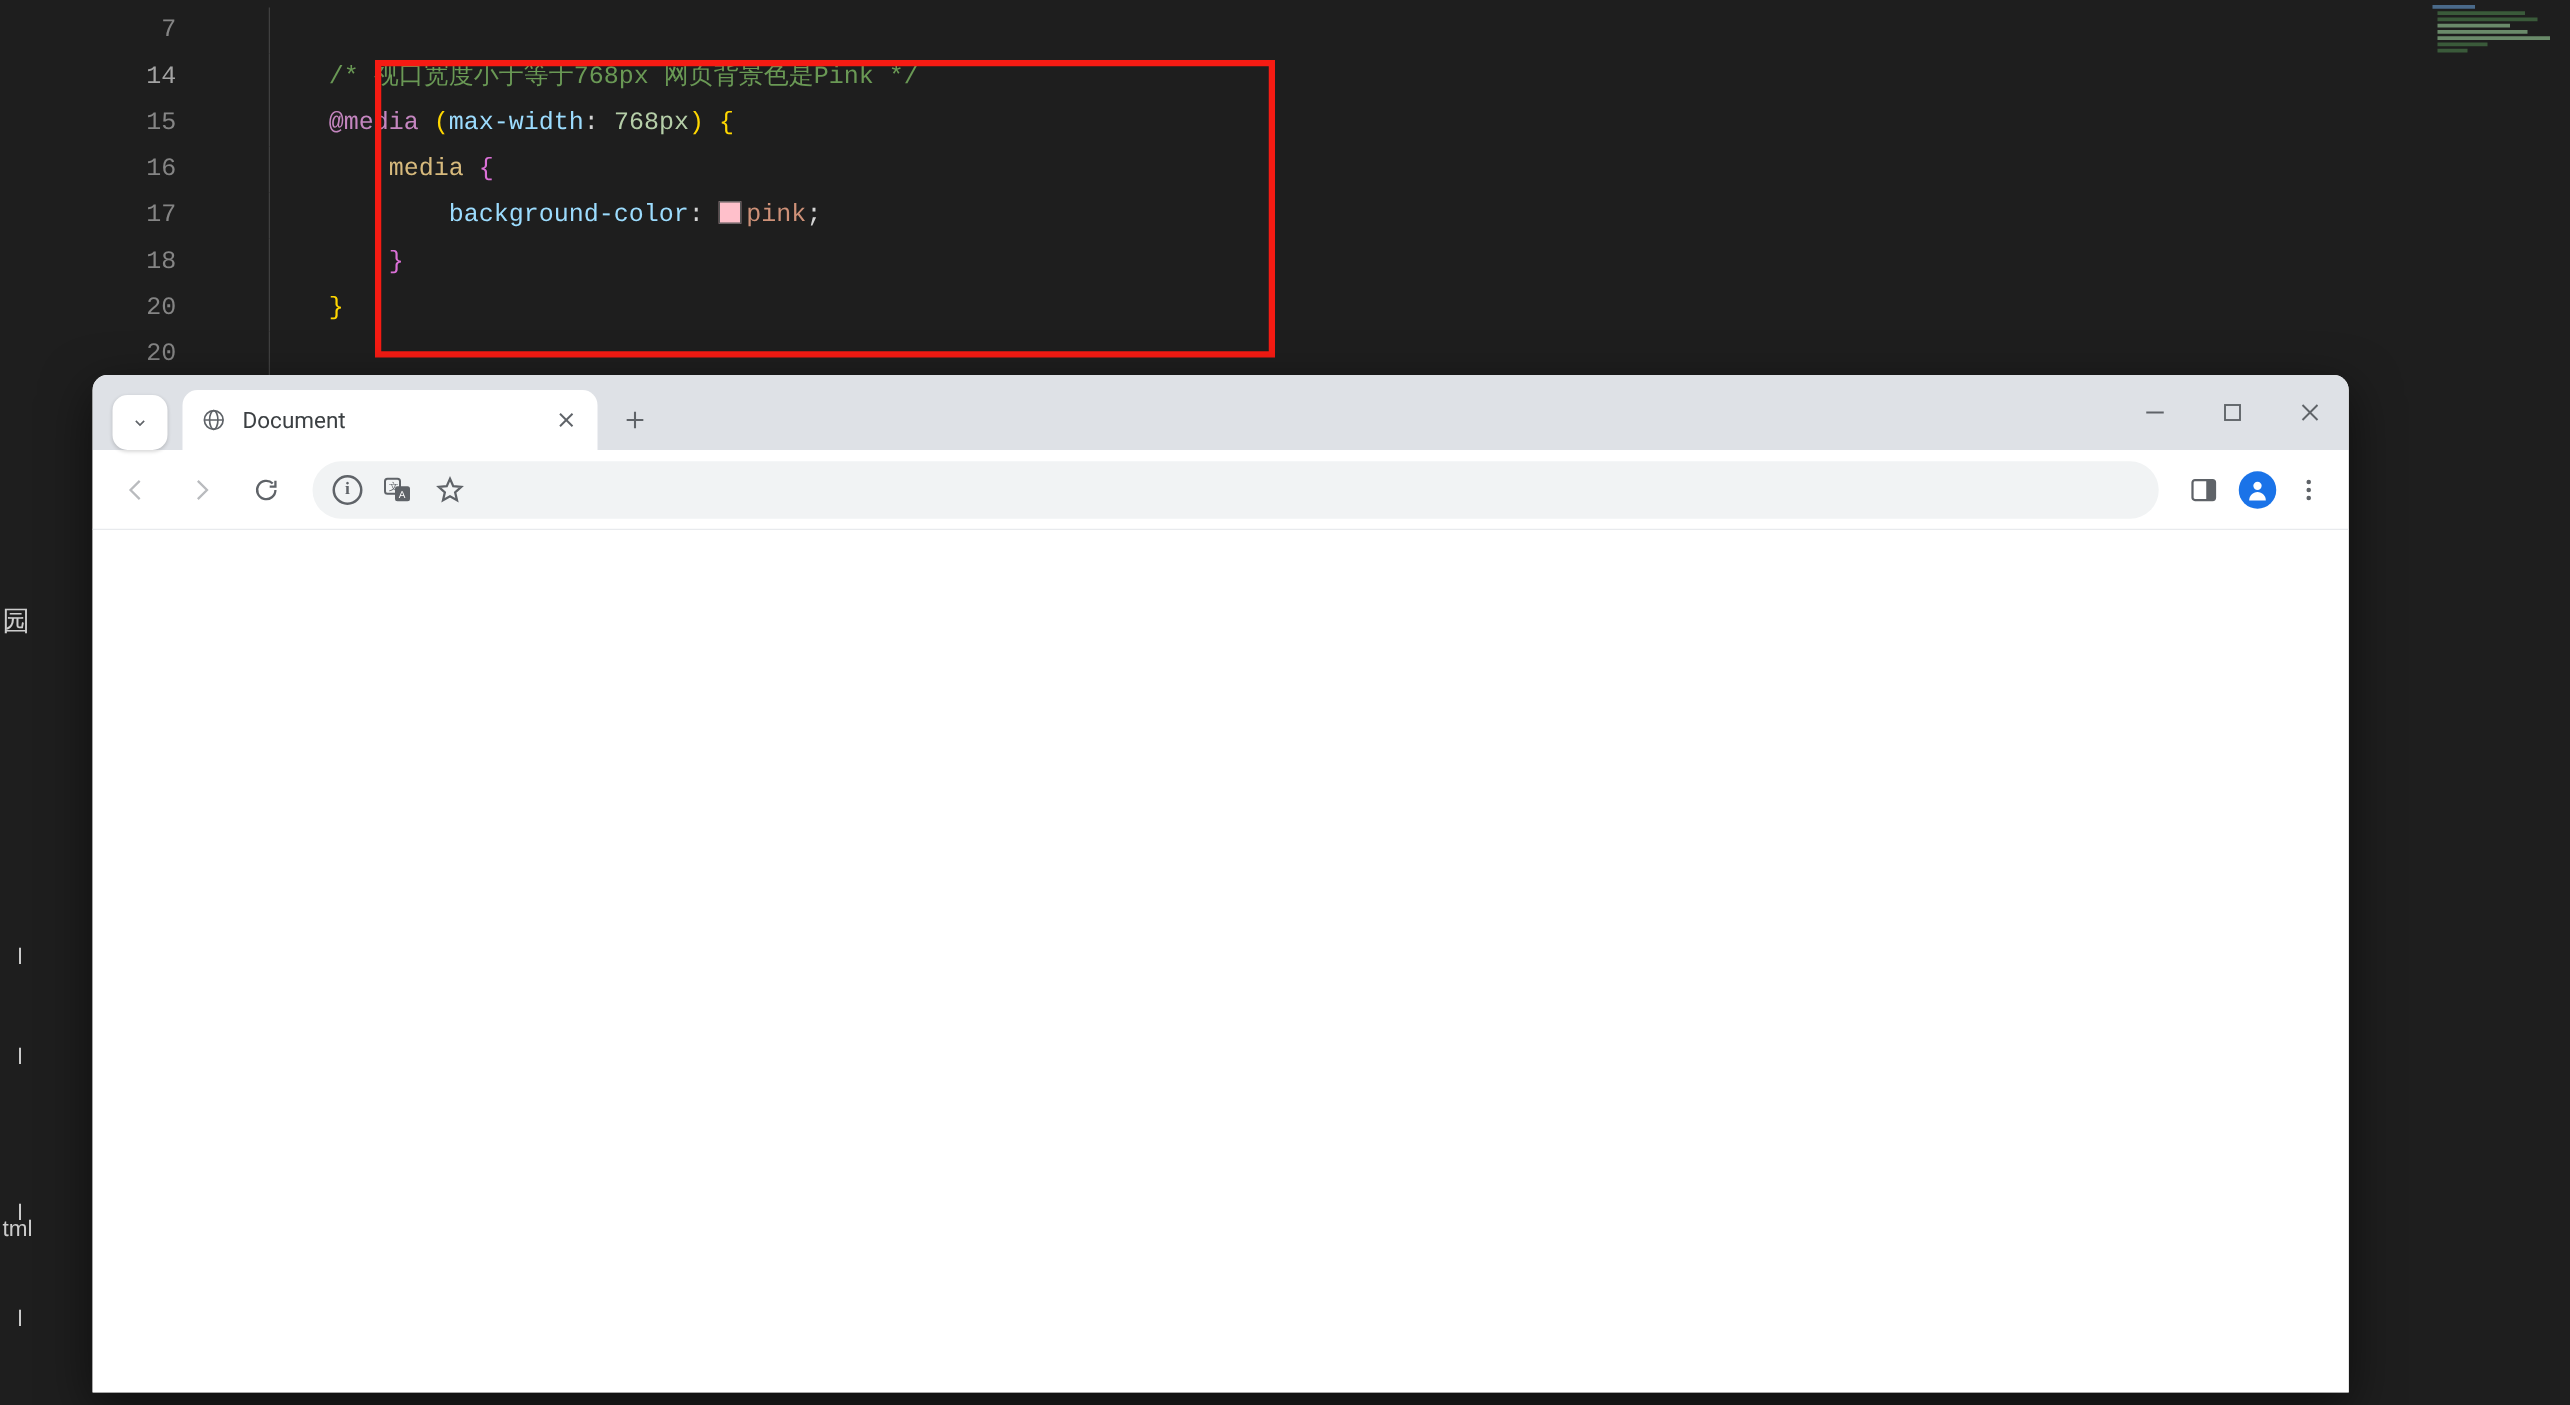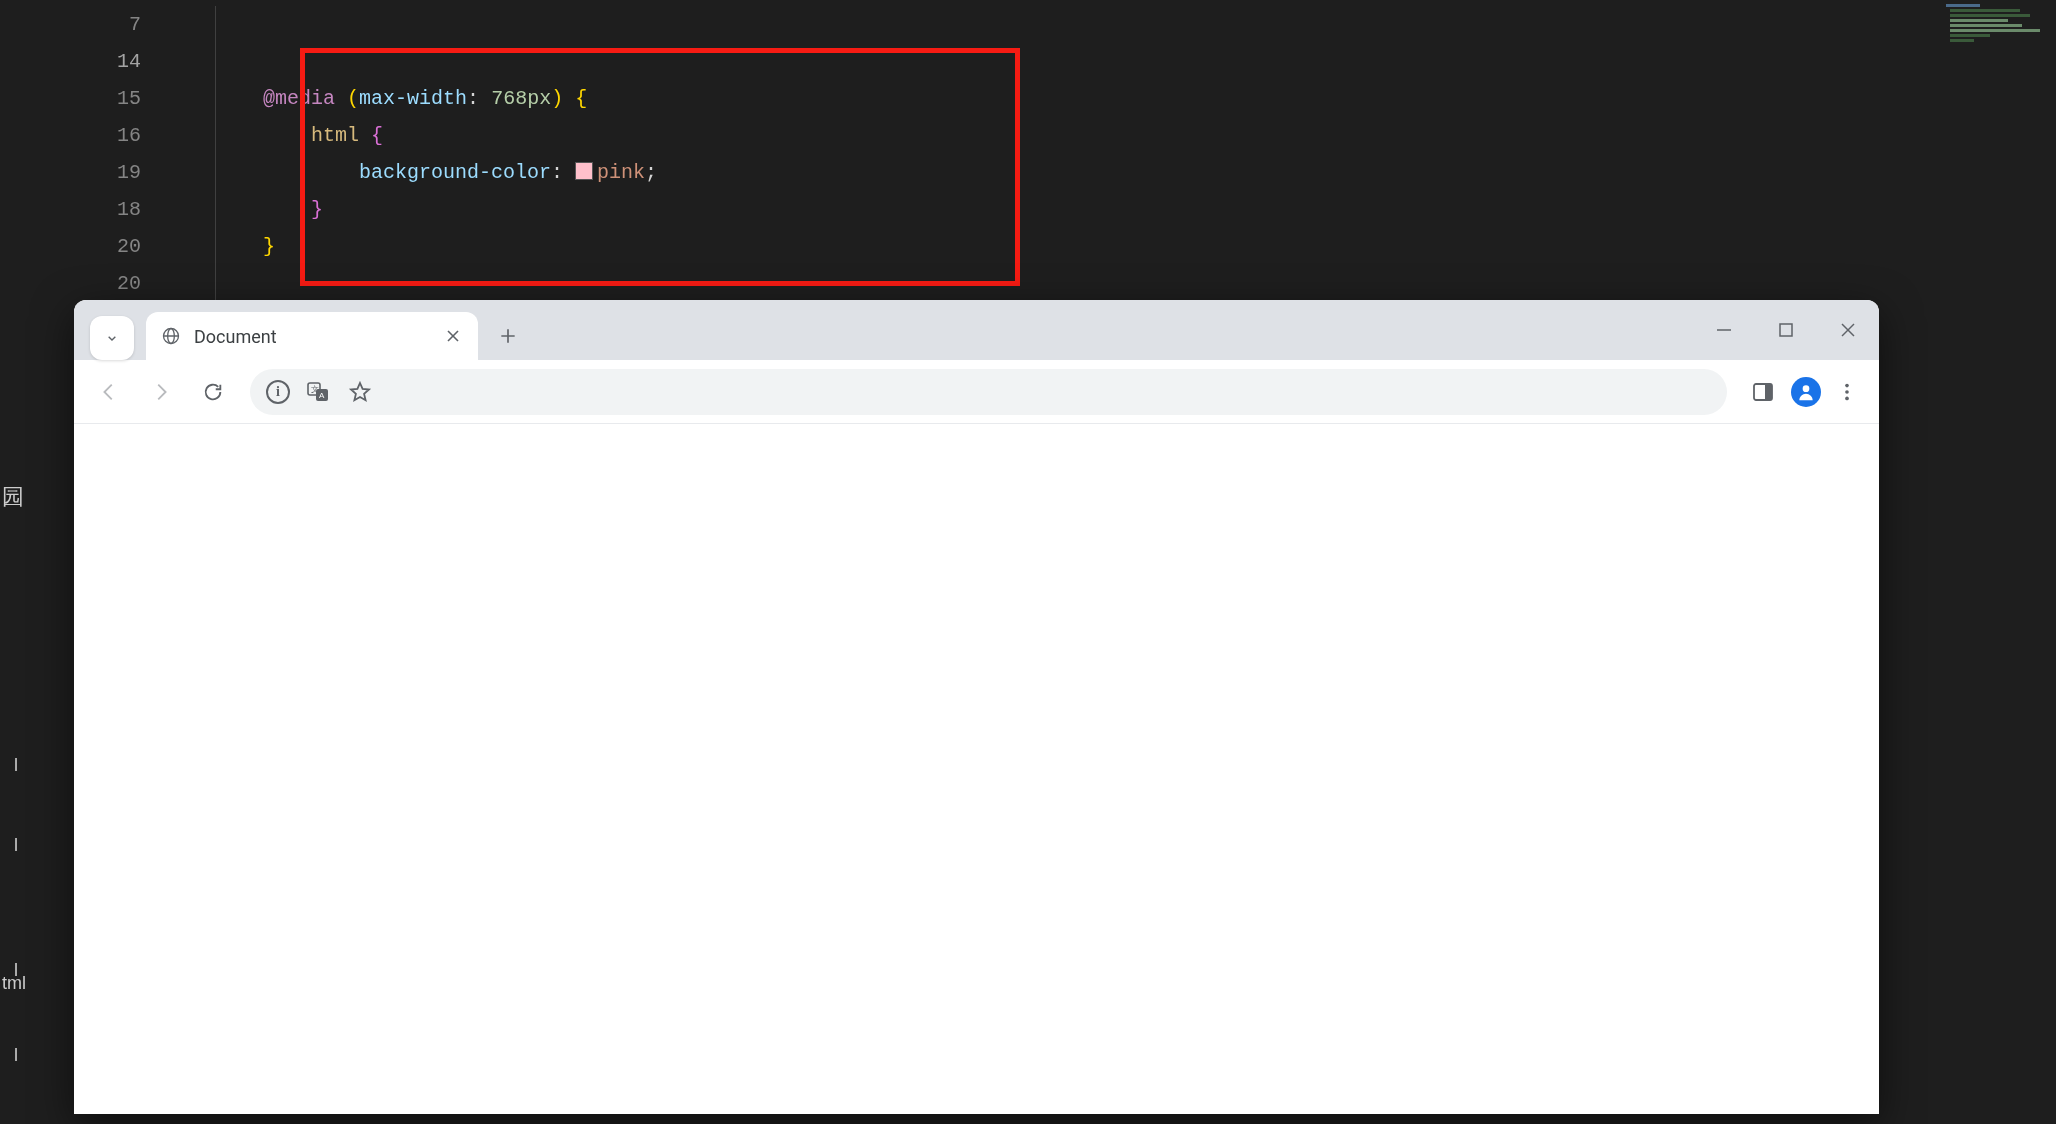--- a/index.html
+++ b/index.html
@@ -226,32 +226,32 @@
 </style>
 </head>
 <body>
 
 <div class="editor">
   <div class="gutter">
     <div class="ln">7</div>
     <div class="ln faded">14</div>
     <div class="ln">15</div>
     <div class="ln">16</div>
-    <div class="ln">19</div>
+    <div class="ln">17</div>
     <div class="ln">18</div>
     <div class="ln">20</div>
     <div class="ln">20</div>
     <div class="ln faded">21</div>
   </div>
 
   <div class="code-area">
     <div class="code-line"><span class="indent-guide ig0"></span></div>
-    <div class="code-line"><span class="indent-guide ig0"></span>    </div>
+    <div class="code-line"><span class="indent-guide ig0"></span>    <span class="t-comment">/* 视口宽度小于等于768px 网页背景色是Pink */</span></div>
     <div class="code-line"><span class="indent-guide ig0"></span>    <span class="t-at">@media</span> <span class="t-paren">(</span><span class="t-prop">max-width</span><span class="t-colon">:</span> <span class="t-num">768px</span><span class="t-paren">)</span> <span class="t-brace">{</span></div>
-    <div class="code-line"><span class="indent-guide ig0"></span>        <span class="t-sel">html</span> <span class="t-brace2">{</span></div>
+    <div class="code-line"><span class="indent-guide ig0"></span>        <span class="t-sel">media</span> <span class="t-brace2">{</span></div>
     <div class="code-line"><span class="indent-guide ig0"></span>            <span class="t-prop">background-color</span><span class="t-colon">:</span> <span class="color-swatch"></span><span class="t-val">pink</span><span class="t-semi">;</span></div>
     <div class="code-line"><span class="indent-guide ig0"></span>        <span class="t-brace2">}</span></div>
     <div class="code-line"><span class="indent-guide ig0"></span>    <span class="t-brace">}</span></div>
     <div class="code-line"><span class="indent-guide ig0"></span></div>
   </div>
 
   <div class="highlight-box" style="top:48px;left:300px;width:720px;height:238px;"></div>
 
   <div class="minimap">
     <div class="mm-line" style="width:34px;background:#4a6a8a;margin-left:6px;"></div>

